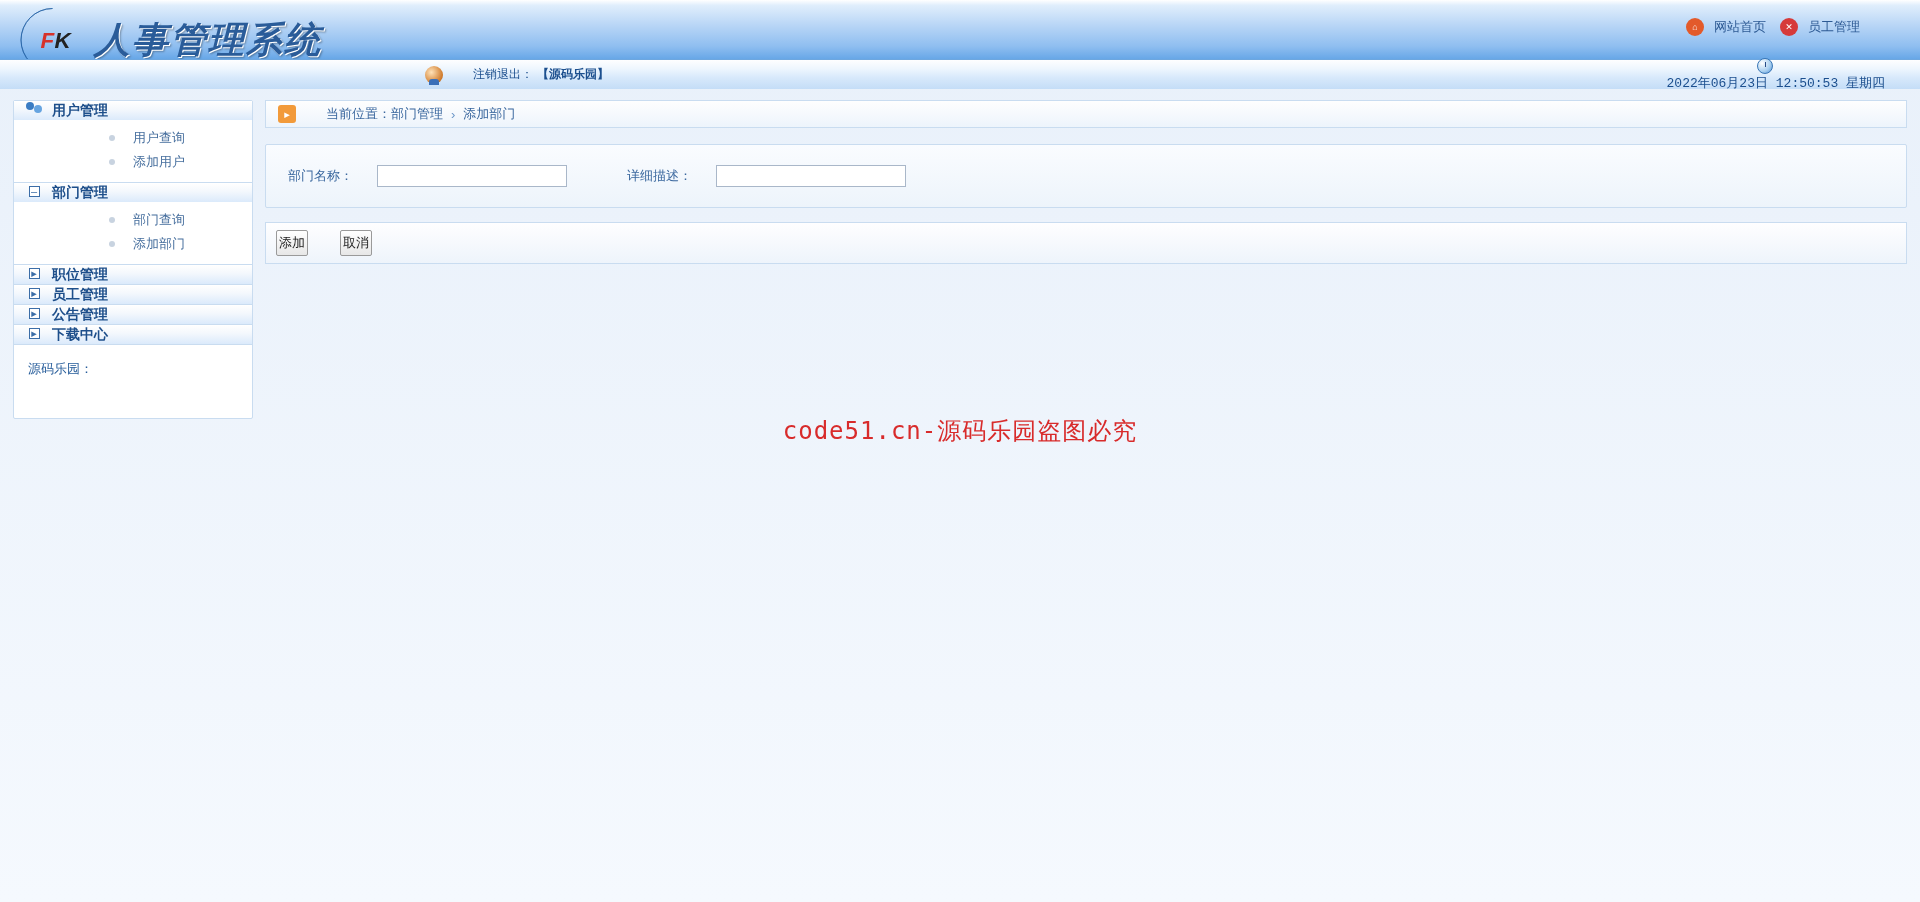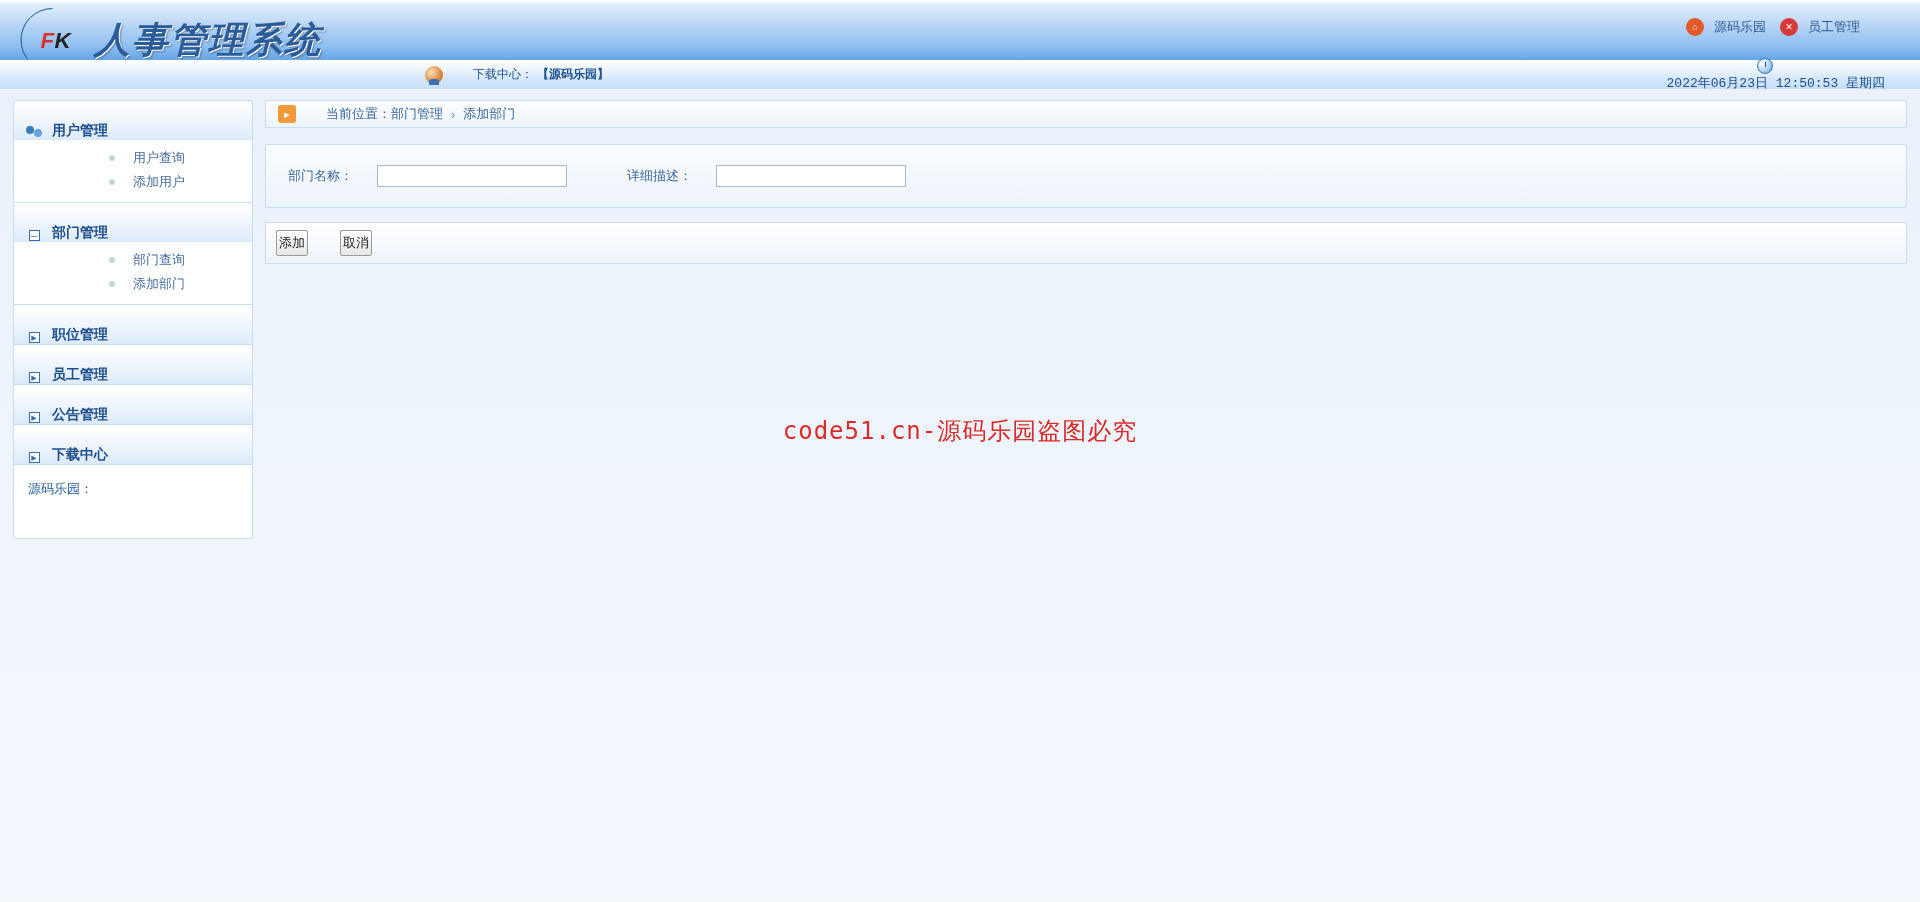--- a/index.html
+++ b/index.html
@@ -25,21 +25,21 @@
 .topbar .clock-area { margin-left:auto; margin-right:35px; display:flex; align-items:center; font-family:"Courier New",monospace; font-size:13px; color:#1c4f8e;flex-direction:column; }
 .clock-icon { width:16px; height:16px; margin-right:22px; border-radius:50%; background:radial-gradient(circle at 30% 30%,#fff 0%,#a7ceef 60%,#4f8ed2 100%); border:1px solid #3976b6; position:relative; }
 .clock-icon:after { content:""; position:absolute; top:3px; left:7px; width:1px; height:5px; background:#274c86; }
 
 
 .layout { display:flex; padding:11px 13px 0 13px; gap:12px; }
 
 
 .sidebar { width:240px; background:#fff; border:1px solid #c9dcf0; border-radius:2px; }
 .side-section { border-bottom:1px solid #c9dcf0; }
-.side-head { height:39px; background:linear-gradient(to bottom,#fefefe 0%,#f4f8fd 40%,#dbeafb 100%); display:flex; align-items:flex-end; padding-left:12px; border-top:1px solid #fff; cursor:pointer; }
+.side-head { height:19px; background:linear-gradient(to bottom,#fefefe 0%,#f4f8fd 40%,#dbeafb 100%); display:flex; align-items:flex-start; padding-left:12px; border-top:1px solid #fff; cursor:pointer; }
 .side-head .icn { width:16px; height:14px; margin-right:10px; display:inline-flex; align-items:center; justify-content:center; }
 .side-head .lbl { color:#1e4f8b; font-size:14px; font-weight:bold; }
 .sub-list { padding:6px 0 8px 0; background:#fff; }
 .sub-list a { display:flex; align-items:center; height:24px; padding-left:28px; color:#476f9e; text-decoration:none; font-size:13px;justify-content:center; }
 .sub-list .dot { width:6px; height:6px; border-radius:50%; background:#c8d3e0; margin-right:18px; }
 .side-footer { padding:15px 12px 40px 14px; color:#265c9a; font-size:13px; }
 
 .sq-toggle { width:11px; height:11px; border:1px solid #3b6da7; background:#fff; display:inline-flex; align-items:center; justify-content:center; color:#3b6da7; font-size:11px; line-height:1; }
 .users-icn { width:16px; height:14px; position:relative; }
 .users-icn:before { content:""; position:absolute; width:8px; height:8px; border-radius:50%; background:#3a7cc3; left:0; top:0; }
@@ -71,30 +71,30 @@
         <path d="M55 5 A45 45 0 1 0 55 95 A36 36 0 1 1 55 5 Z" fill="#4a8ed6" stroke="#2260a4" stroke-width="1"></path>
         <text x="38" y="62" font-size="32" font-weight="bold" font-style="italic" fill="#d7322b" font-family="Arial">F</text>
         <text x="58" y="62" font-size="32" font-weight="bold" font-style="italic" fill="#222" font-family="Arial">K</text>
       </svg>
     </div>
     <span class="logo-text">人事管理系统</span>
   </div>
   <div class="top-links">
     <a href="#">
       <span class="icon-circle ic-home">⌂</span>
-      <span>源码乐园</span>
+      <span>网站首页</span>
     </a>
     <a href="#">
       <span class="icon-circle ic-close">✕</span>
       <span>员工管理</span>
     </a>
   </div>
   <div class="topbar">
     <span class="avatar-icon"></span>
-    <span class="cur-user-label">下载中心：</span>
+    <span class="cur-user-label">注销退出：</span>
     <span class="cur-user-name">【源码乐园】</span>
     <div class="clock-area">
       <span class="clock-icon"></span>
       <span>2022年06月23日 12:50:53 星期四</span>
     </div>
   </div>
 </div>
 
 <div class="layout">
 

